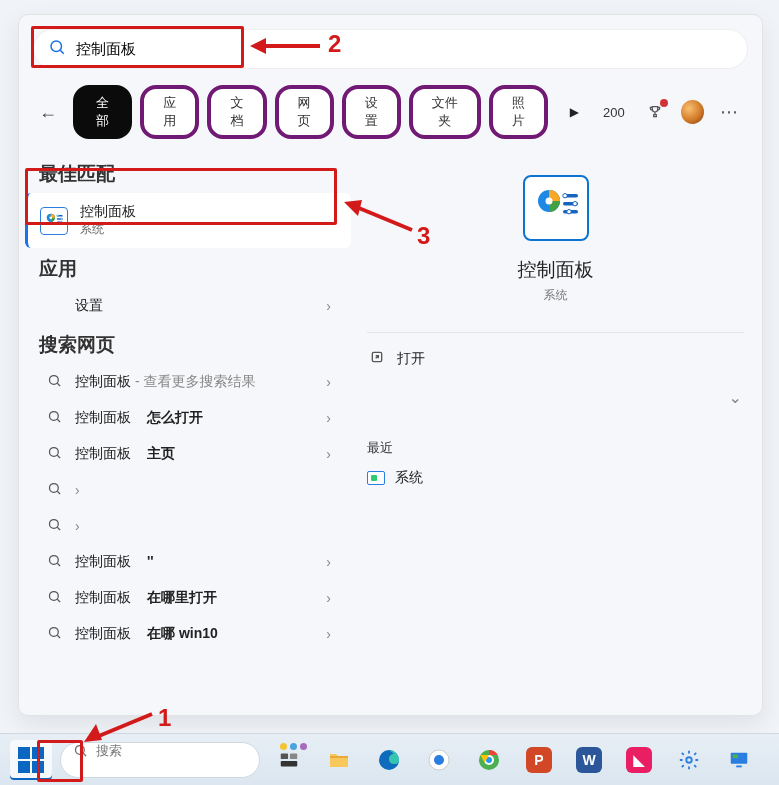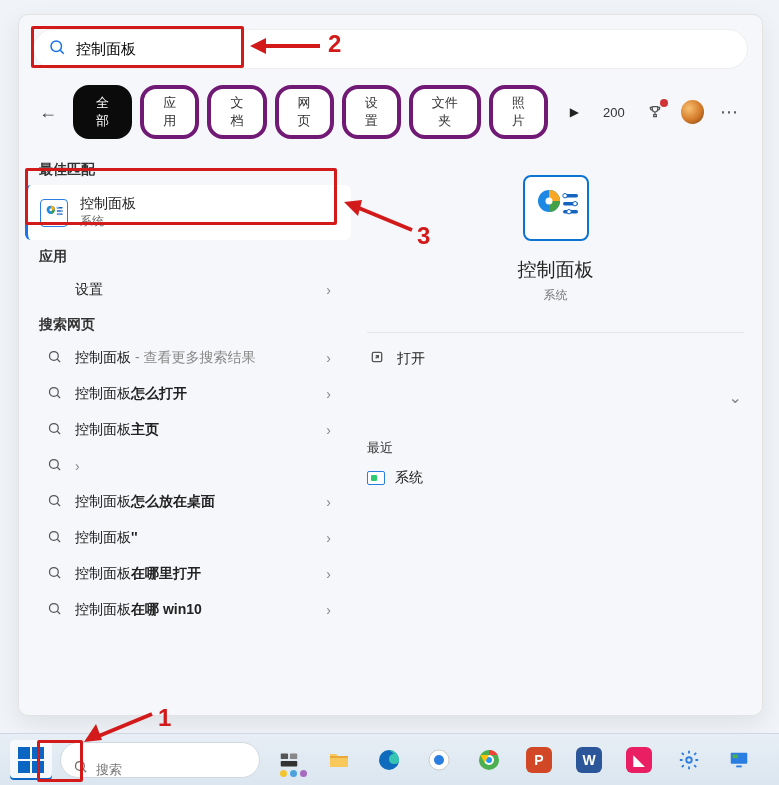--- a/index.html
+++ b/index.html
@@ -49,21 +49,21 @@
     background: radial-gradient(circle at 35% 35%, #f8c070 0%, #d37b2a 55%, #7a3b10 100%);
   }
   .more-btn { font-size:18px; color:#555; padding:0 8px; cursor:pointer; letter-spacing:2px; }
 
   
   .body-area { display:flex; flex:1; margin-top: 14px; overflow:hidden; }
 
   .left-col { width: 338px; display:flex; flex-direction:column; }
   .right-col { flex:1; padding: 0 18px 0 10px; }
 
-  .section-h { font-size:14px; font-weight:600; color:#333; padding: 8px 20px 6px 20px; }
+  .section-h { font-size:19px; font-weight:600; color:#333; padding: 8px 20px 6px 20px; }
 
   .best-match {
     margin: 0 0 0 6px; width: 326px; background:#fff; border-radius:6px;
     padding: 10px 12px; display:flex; align-items:center; gap: 12px;
     border-left: 3px solid #1a73e8;
   }
   .cp-small {
     width:28px; height:28px; border-radius:4px; border:1px solid #2a7de1;
     display:flex; align-items:center; justify-content:center; background:#fff;
   }
@@ -72,21 +72,21 @@
   .best-match .txt .sub { font-size:12px; color:#666; }
 
   .list-section { padding: 0 6px; }
   .list-item {
     display:flex; align-items:center; padding: 9px 20px;
     cursor:pointer; border-radius:4px; gap: 12px;
   }
   .list-item .icon { width:18px; text-align:center; color:#555; font-size:14px; }
   .list-item .label { font-size:14px; color:#222; flex:1; white-space:nowrap; overflow:hidden; text-overflow:ellipsis; }
   .list-item .label .light { color:#888;margin-top:8px; }
-  .list-item .label b { font-weight:700; }
+  .list-item .label b { font-weight:700;margin-left:16px; }
   .list-item .chev { color:#888; font-size:14px; }
 
   .gear-icon {
     width:18px; height:18px; border-radius:50%;
     background: conic-gradient(#777 0 25%, #999 0 50%, #777 0 75%, #999 0 100%);
     position:relative;
   }
   .gear-icon::after { content:""; position:absolute; inset:4px; background:#f6f7fa; border-radius:50%; }
   .gear-icon::before { content:""; position:absolute; inset:7px; background:#666; border-radius:50%; z-index:1; }
 
@@ -133,21 +133,21 @@
     width:42px; height:40px; border-radius:4px; display:flex; align-items:center; justify-content:center;
     cursor:pointer;
   }
   .tb-btn.active { background: rgba(255,255,255,.7); box-shadow: inset 0 -2px 0 #0a66c2; }
 
   .start-glyph { width:26px; height:26px; display:grid; grid-template-columns:1fr 1fr; grid-template-rows:1fr 1fr; gap:2px; }
   .start-glyph span { background:#0a66c2; }
 
   .tb-search {
     height:36px; border-radius:18px; background:#fff; border:1px solid #cfd8e0;
-    display:flex; align-items:flex-end; padding:0 12px; width:200px; gap:8px;
+    display:flex; align-items:flex-start; padding:0 12px; width:200px; gap:8px;
   }
   .tb-search .mag { color:#666; font-size:15px; }
   .tb-search input { border:none; outline:none; font-size:13px; color:#666; flex:1; background:transparent; }
   .tb-search .deco { display:flex; gap:3px; }
   .tb-search .deco span { width:7px; height:7px; border-radius:50%; }
 
   .app-icon { width:26px; height:26px; border-radius:6px; display:flex; align-items:center; justify-content:center; font-size:14px; color:#fff; font-weight:700; }
 </style>
 </head>
 <body>
@@ -256,21 +256,20 @@
                 <circle cx="11" cy="11" r="7"></circle>
                 <line x1="21" y1="21" x2="16.5" y2="16.5"></line>
               </svg></span>
             <span class="chev">›</span>
           </div>
           <div class="list-item">
             <span class="icon"><svg viewBox="0 0 24 24" width="15" height="15" fill="none" stroke="#555" stroke-width="2">
                 <circle cx="11" cy="11" r="7"></circle>
                 <line x1="21" y1="21" x2="16.5" y2="16.5"></line>
               </svg></span>
-            <span class="label"><span>控制面板</span><b>怎么放在桌面</b></span>
             <span class="chev">›</span>
           </div>
           <div class="list-item">
             <span class="icon"><svg viewBox="0 0 24 24" width="15" height="15" fill="none" stroke="#555" stroke-width="2">
                 <circle cx="11" cy="11" r="7"></circle>
                 <line x1="21" y1="21" x2="16.5" y2="16.5"></line>
               </svg></span>
             <span class="label"><span>控制面板</span><b>''</b></span>
             <span class="chev">›</span>
           </div>

